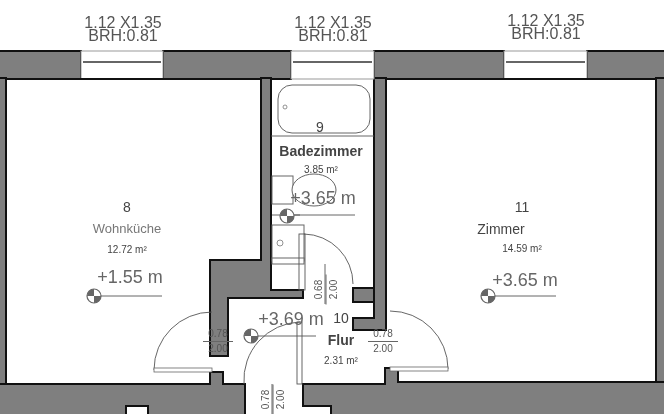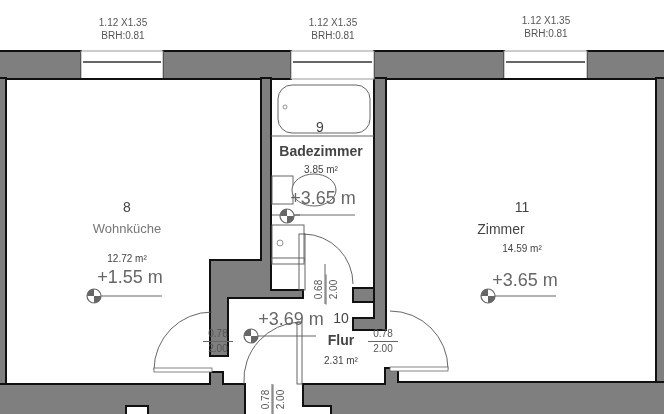--- a/index.html
+++ b/index.html
@@ -2,21 +2,21 @@
 <html><head>
 <meta charset="utf-8">
 <style>
   html, body { margin:0; padding:0; background:#ffffff; }
   body { width:664px; height:414px; overflow:hidden; position:relative; font-family:"Liberation Sans", sans-serif; }
   #plan { position:absolute; left:0; top:0; }
   .wall { fill:#7f7f7f; stroke:#111; stroke-width:2; stroke-linejoin:miter; }
   .thin { fill:none; stroke:#555; stroke-width:0.9; }
   .fixt { fill:#fff; stroke:#666; stroke-width:1; }
   .lbl { position:absolute; color:#444; white-space:nowrap; transform:translateX(-50%); text-align:center; line-height:1; }
-  .win { font-size:10px; color:#555; line-height:13px; }
+  .win { font-size:16px; color:#555; line-height:13px; }
   .rnum { font-size:14px; color:#444; }
   .rname { font-size:14px; color:#444; }
   .rname.muted { font-size:13px; color:#777; }
   .rarea { font-size:10px; color:#444; }
   .relev { font-size:18px; color:#666; }
   .door { position:absolute; font-size:10px; color:#555; text-align:center; line-height:1; }
   .door .n { display:block; padding-bottom:2px; }
   .door .d { display:block; border-top:1px solid #666; padding-top:2px; }
   .door.v { transform:rotate(-90deg); transform-origin:center center; }
 </style>
@@ -127,21 +127,21 @@
   <div>1.12 X1.35</div>
   <div>BRH:0.81</div>
 </div>
 <div class="lbl win" style="left:546px; top:14px;">
   <div>1.12 X1.35</div>
   <div>BRH:0.81</div>
 </div>
 
 <div class="lbl rnum" style="left:127px; top:200px;">8</div>
 <div class="lbl rname muted" style="left:127px; top:222px;">Wohnküche</div>
-<div class="lbl rarea" style="left:127px; top:245px;margin-top:9px;">12.72 m²</div>
+<div class="lbl rarea" style="left:127px; top:245px;">12.72 m²</div>
 <div class="lbl relev" style="left:130px; top:268px;">+1.55 m</div>
 
 <div class="lbl rnum" style="left:320px; top:120px;">9</div>
 <div class="lbl rname" style="left:321px; top:144px;font-weight:bold;">Badezimmer</div>
 <div class="lbl rarea" style="left:321px; top:165px;">3.85 m²</div>
 <div class="lbl relev" style="left:323px; top:189px;">+3.65 m</div>
 
 <div class="lbl relev" style="left:291px; top:310px;text-align:right;">+3.69 m</div>
 <div class="lbl rnum" style="left:341px; top:311px;">10</div>
 <div class="lbl rname" style="left:341px; top:333px;font-weight:bold;">Flur</div>

